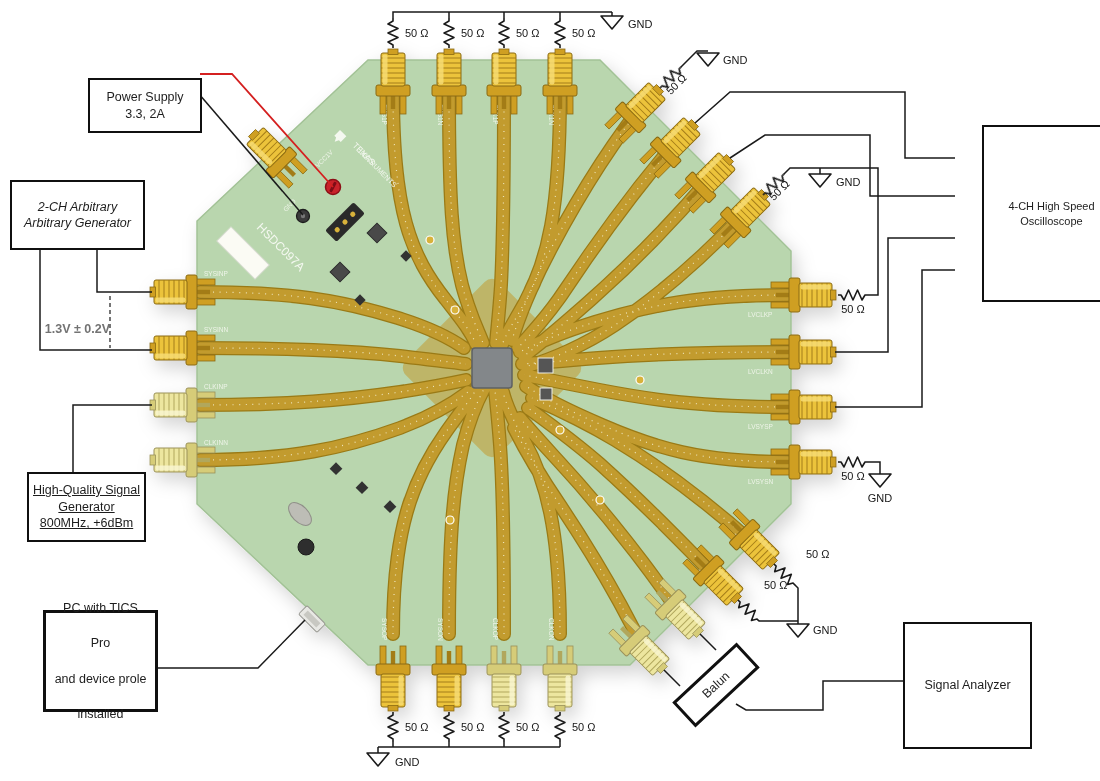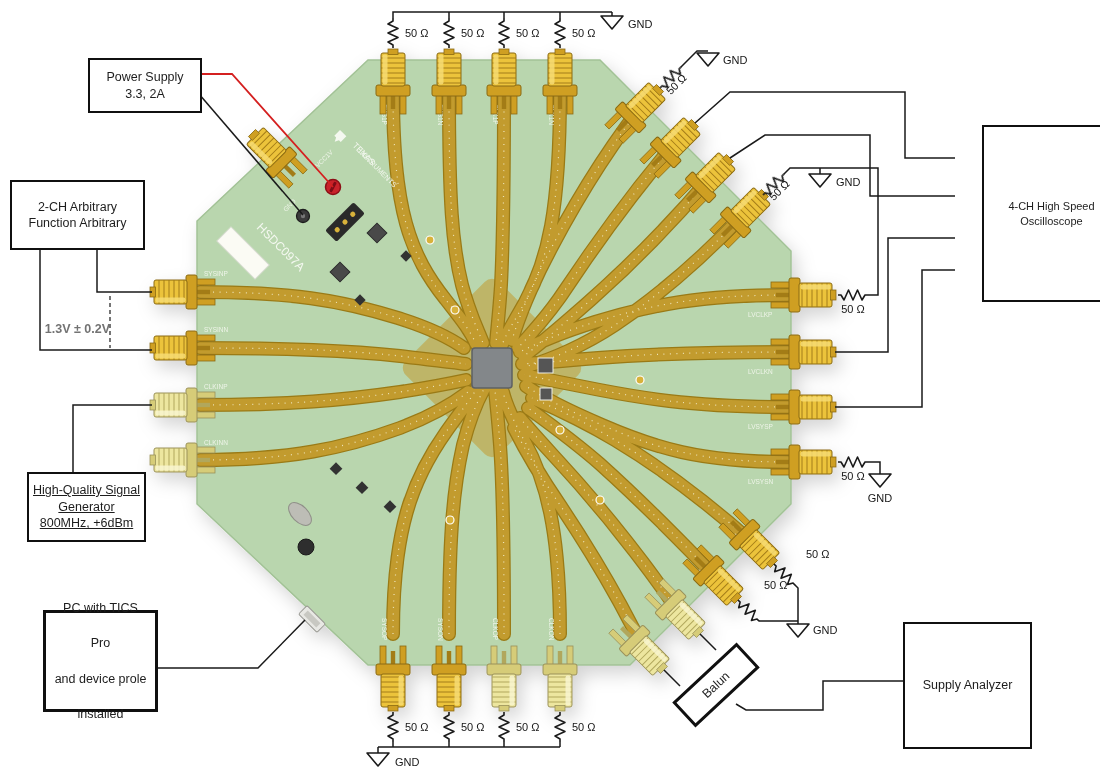--- a/index.html
+++ b/index.html
@@ -3,22 +3,22 @@
 <meta charset="utf-8">
 <style>
   html,body{margin:0;padding:0;background:#fff;}
   #stage{position:relative;width:1100px;height:781px;background:#fff;overflow:hidden;
          font-family:"Liberation Sans",sans-serif;}
   #diagram{position:absolute;left:0;top:0;}
   .box{position:absolute;background:#fff;border:2.5px solid #101010;z-index:6;
        display:flex;flex-direction:column;align-items:center;justify-content:center;
        font-size:12.5px;line-height:1.32;color:#1d1d1d;text-align:center;}
   .box div{white-space:nowrap;}
-  #power-box{left:88px;top:58px;width:110px;height:51px;}
-  #afg-box{left:10px;top:180px;width:131px;height:66px;}
+  #power-box{left:88px;top:78px;width:110px;height:51px;}
+  #afg-box{left:10px;top:180px;width:131px;height:66px;font-style:italic;}
   #siggen-box{left:27px;top:472px;width:115px;height:66px;text-decoration:underline;}
   #pc-box{left:43px;top:610px;width:109px;height:96px;border-width:3px;gap:19px;}
   #scope-box{left:982px;top:125px;width:135px;height:173px;border-width:2.8px;font-size:11px;}
   #analyzer-box{left:903px;top:622px;width:125px;height:123px;border-width:2.8px;}
   #balun-box{left:672px;top:668px;width:82px;height:28px;border-width:3px;z-index:6;
              transform:rotate(-43deg);transform-origin:center;flex-direction:row;}
   #voltage-note{position:absolute;left:28px;top:322px;width:82px;text-align:right;
                 font-size:12.5px;font-weight:600;color:#737373;z-index:6;}
   
   text{font-family:"Liberation Sans",sans-serif;}
@@ -284,21 +284,21 @@
   </g>
 </svg>
 
 <div class="box" id="power-box">
   <div>Power Supply</div>
   <div>3.3, 2A</div>
 </div>
 
 <div class="box" id="afg-box">
   <div>2-CH Arbitrary</div>
-  <div>Function Arbitrary</div>
+  <div>Arbitrary Generator</div>
 </div>
 
 <div id="voltage-note">1.3V ± 0.2V</div>
 
 <div class="box" id="siggen-box">
   <div>High-Quality Signal</div>
   <div>Generator</div>
   <div>800MHz, +6dBm</div>
 </div>
 
@@ -308,20 +308,20 @@
   <div>and device prole</div>
   <div>installed</div>
 </div>
 
 <div class="box" id="scope-box">
   <div>4-CH High Speed</div>
   <div>Oscilloscope</div>
 </div>
 
 <div class="box" id="analyzer-box">
-  <div>Supply Analyzer</div>
+  <div>Signal Analyzer</div>
 </div>
 
 <div class="box" id="balun-box">
   <div>Balun</div>
 </div>
 
 </div>
 
 </body></html>

